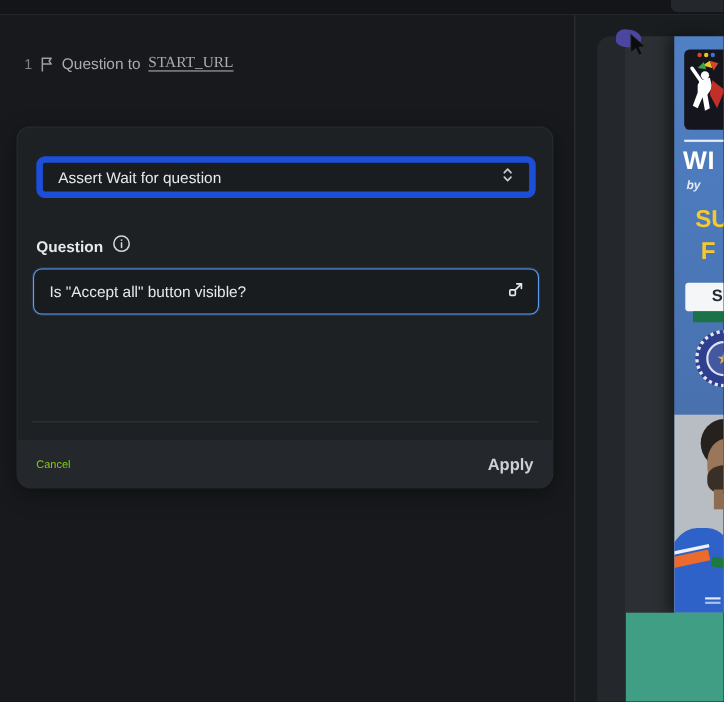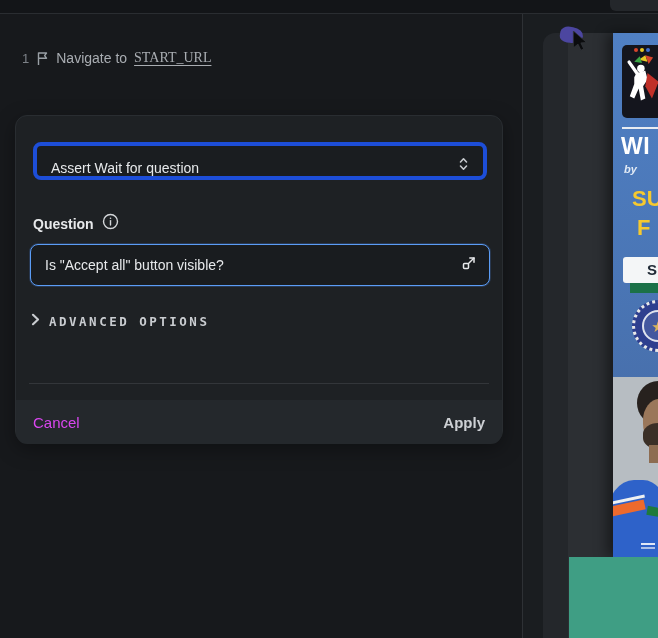--- a/index.html
+++ b/index.html
@@ -18,22 +18,22 @@
   .step-flag{display:flex;align-items:center;color:#9aa0a6;}
   .step-link{color:#a9adb2;text-decoration:underline;text-underline-offset:3px;cursor:pointer;font-family:Liberation Serif, serif;}
   
   .card{
     position:absolute;left:15px;top:101px;width:488px;height:328px;
     background:#1e2124;border:1px solid #292d31;border-radius:12px;
     box-shadow:0 6px 20px rgba(0,0,0,.35);box-sizing:border-box;
   }
   .select-control{
     position:absolute;left:17px;top:26px;width:454px;height:38px;box-sizing:border-box;
-    background:#1a1d20;border:4px solid #1d4ed8;border-radius:8px;
-    display:flex;align-items:flex-end;justify-content:space-between;
+    background:#1a1d20;border:6px solid #1d4ed8;border-radius:8px;
+    display:flex;align-items:center;justify-content:space-between;
     padding:0 14px;cursor:pointer;
   }
   .select-value{color:#e7e9eb;font-size:14px;}
   .label-row{position:absolute;left:17px;top:97px;display:flex;align-items:center;gap:8px;}
   .q-label{color:#e7e9eb;font-size:14px;font-weight:700;}
   .input-control{
     position:absolute;left:14px;top:128px;width:460px;height:42px;box-sizing:border-box;
     background:#191c1f;border:1.5px solid #5b9cf5;border-radius:8px;
     box-shadow:0 0 0 1px rgba(77,139,242,.22);
     display:flex;align-items:center;justify-content:space-between;
@@ -44,21 +44,21 @@
   .advanced-label{
     font-family:"DejaVu Sans Mono",monospace;font-size:12.5px;font-weight:700;
     letter-spacing:2.5px;color:#c9ccd0;
   }
   .card-divider{position:absolute;left:13px;top:267px;width:460px;height:1px;background:#33363a;}
   .card-footer{
     position:absolute;left:0;top:284px;width:100%;height:44px;box-sizing:border-box;
     background:#24282c;border-radius:0 0 11px 11px;
     display:flex;align-items:center;justify-content:space-between;padding:0 17px;
   }
-  .btn-cancel{color:#d946ef;font-size:15px;cursor:pointer;}
+  .btn-cancel{color:#84cc16;font-size:10px;cursor:pointer;}
   .btn-apply{color:#cdd0d4;font-size:15px;font-weight:600;cursor:pointer;}
   
   .right-panel{position:absolute;left:522px;top:14px;width:136px;height:624px;background:#1a1d20;border-left:1px solid #2e3135;}
   .preview-frame{position:absolute;left:543px;top:33px;width:115px;height:605px;background:#24272b;border-radius:12px 0 0 0;}
   .page-canvas{position:absolute;left:568px;top:33px;width:90px;height:605px;background:#2c2f33;}
   .ad-column{
     position:absolute;left:613px;top:33px;width:45px;height:524px;overflow:hidden;
     background:linear-gradient(180deg,#5080c4 0%,#4a76b6 45%,#45679f 100%);
     box-shadow:-6px 0 12px rgba(0,0,0,.45);
   }
@@ -108,21 +108,21 @@
   <div class="left-panel">
 
     <div class="step-row">
       <span class="step-index">1</span>
       <span class="step-flag">
         <svg width="13" height="15" viewBox="0 0 13 15" fill="none" stroke="#9aa0a6" stroke-width="1.4">
           <path d="M2.5 1.5 V14"></path>
           <path d="M2.5 2 H10.5 L8.6 4.6 L10.5 7.2 H2.5" stroke-linejoin="round"></path>
         </svg>
       </span>
-      <span>Navigate to</span>
+      <span>Question to</span>
       <span class="step-link">START_URL</span>
     </div>
 
     <div class="card">
 
       <div class="select-control">
         <span class="select-value">Assert Wait for question</span>
         <span>
           <svg width="11" height="16" viewBox="0 0 11 16" fill="none" stroke="#c6c9cd" stroke-width="1.6" stroke-linecap="round" stroke-linejoin="round">
             <path d="M2.5 6 L5.5 2.8 L8.5 6"></path>
@@ -146,28 +146,20 @@
         <span class="input-text">Is "Accept all" button visible?</span>
         <span>
           <svg width="16" height="16" viewBox="0 0 16 16" fill="none" stroke="#e7e9eb" stroke-width="1.5" stroke-linecap="round" stroke-linejoin="round">
             <rect x="2.5" y="8.5" width="5" height="5" rx="1"></rect>
             <path d="M7.5 8.5 L13 3"></path>
             <path d="M8.8 3 H13 V7.2"></path>
           </svg>
         </span>
       </div>
 
-      <div class="advanced-row">
-        <span>
-          <svg width="9" height="13" viewBox="0 0 9 13" fill="none" stroke="#c9ccd0" stroke-width="2.2" stroke-linecap="round" stroke-linejoin="round">
-            <path d="M2 1.8 L7 6.5 L2 11.2"></path>
-          </svg>
-        </span>
-        <span class="advanced-label">ADVANCED OPTIONS</span>
-      </div>
 
       <div class="card-divider"></div>
 
       <div class="card-footer">
         <span class="btn-cancel">Cancel</span>
         <span class="btn-apply">Apply</span>
       </div>
     </div>
   </div>
 

